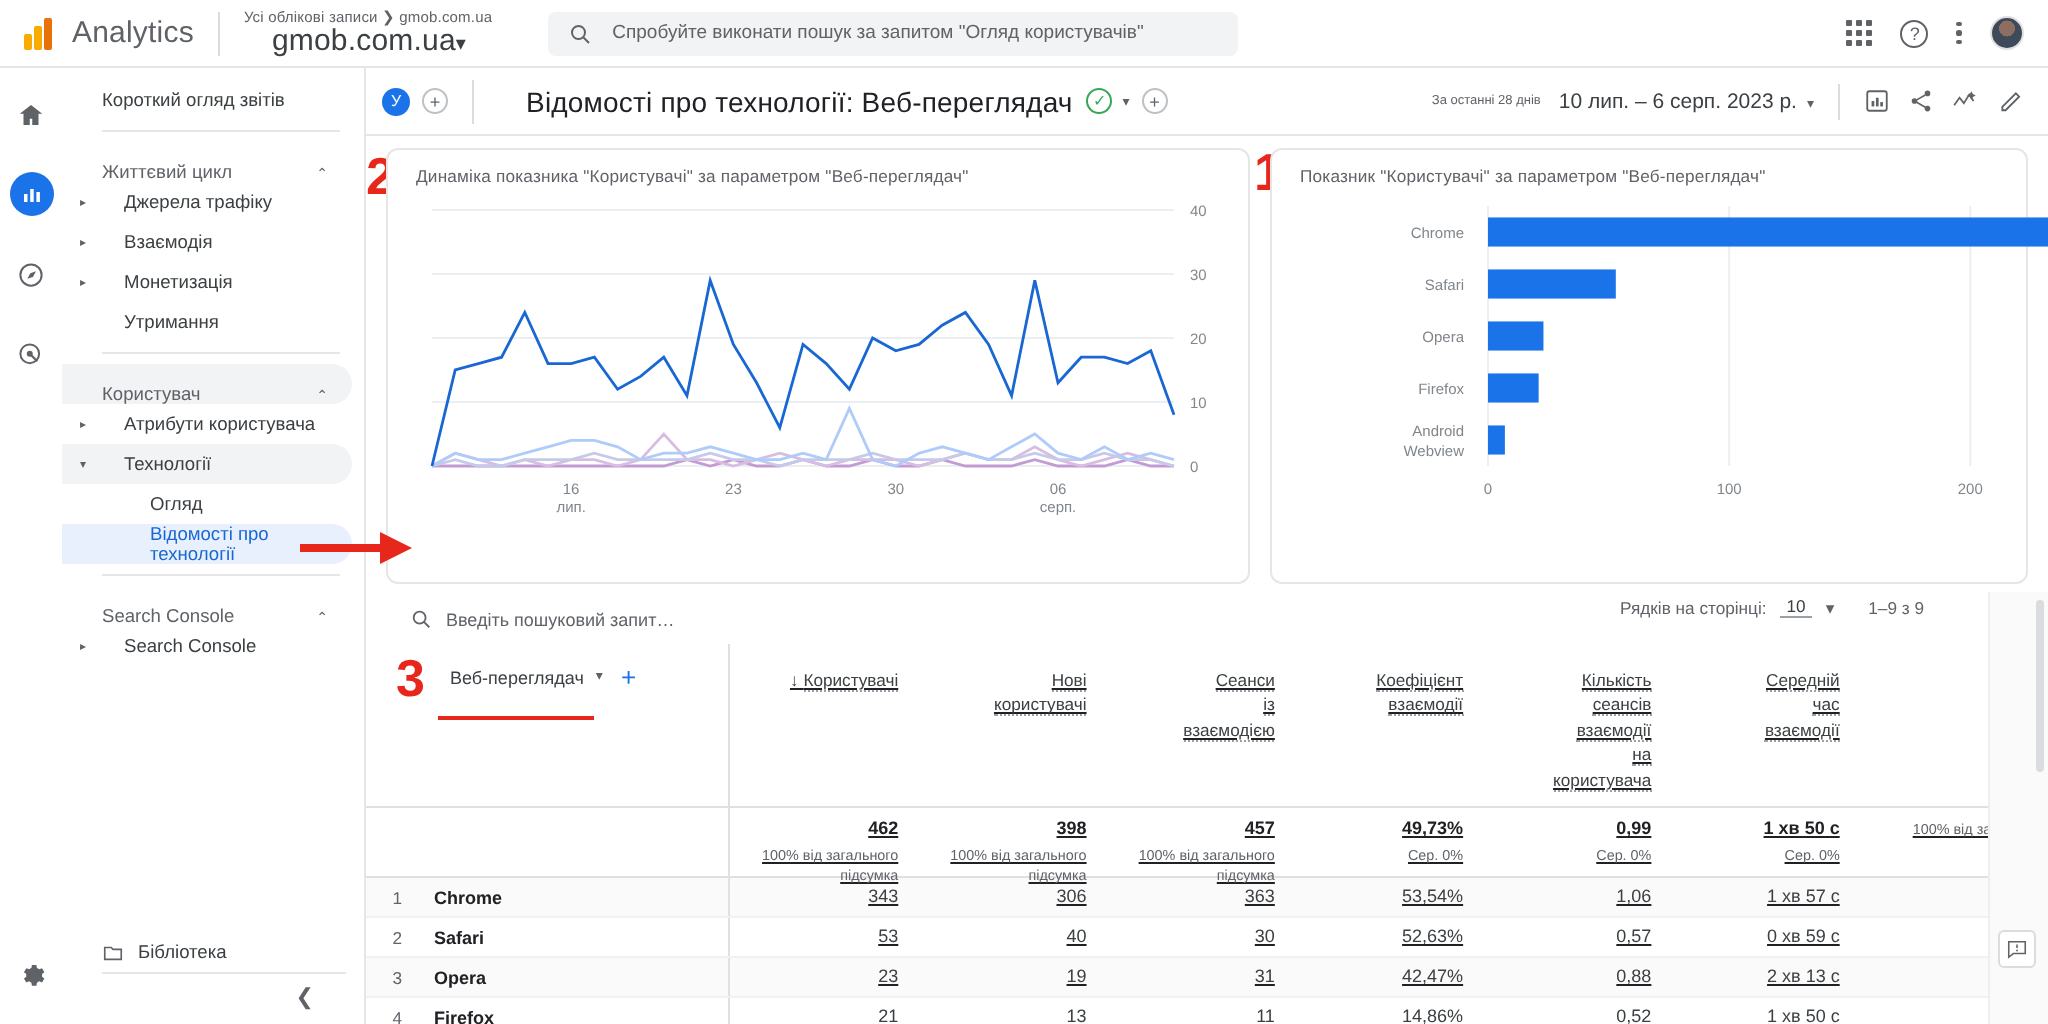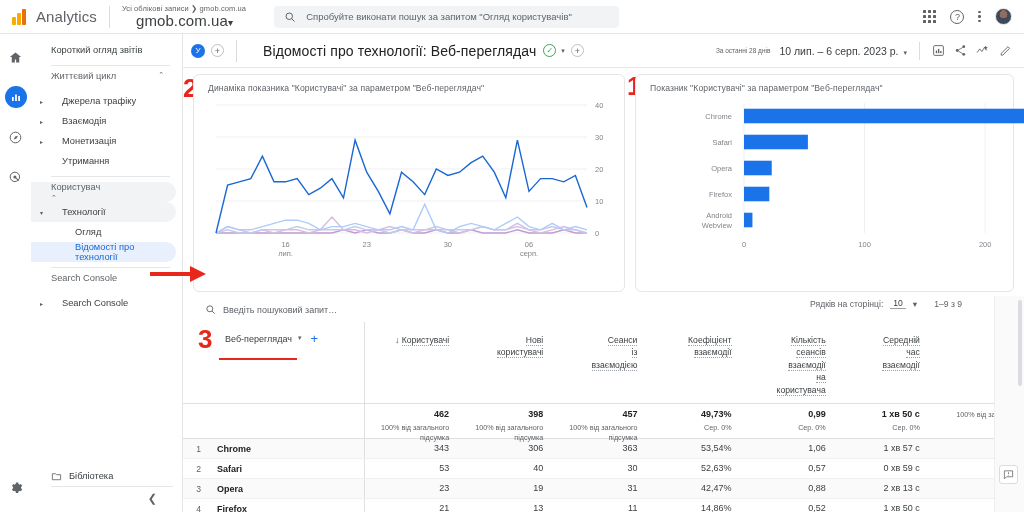--- a/index.html
+++ b/index.html
@@ -45,23 +45,23 @@
         display:flex;align-items:center;justify-content:center;}
   .rail svg{display:block;}
 
   
   .nav { position:absolute; left:31px; top:34px; width:152px; height:478px;
          border-right:1px solid #e6e6e6; background:#fff; padding-top:6px; }
   .nav-item { height:20px; display:flex; align-items:center; font-size:9.3px; color:#3c4043;
               padding-left:20px; border-radius:0 10px 10px 0; margin-right:6px; cursor:default; position:relative;}
   .nav-item.pad2 { padding-left:31px; }
   .nav-item.pad3 { padding-left:44px; }
-  .nav-group { height:20px; display:flex; align-items:flex-start; justify-content:space-between;
+  .nav-group { height:20px; display:flex; align-items:flex-end; justify-content:space-between;
                font-size:9.3px; color:#5f6368; padding:0 12px 0 20px; margin-right:6px; border-radius:0 10px 10px 0; }
-  .nav-group.grey { background:#f1f3f4;flex-direction:column; }
+  .nav-group.grey { background:#f1f3f4; }
   .nav-item.selected { background:#e8f0fe; color:#1967d2; }
   .nav-item.sel-grey { background:#f1f3f4; }
   .nav-sep { height:1px; background:#e6e6e6; margin:5px 12px 5px 20px; }
   .caret { font-size:6px; color:#5f6368; position:absolute; left:9px; }
   .chev { font-size:7px; color:#5f6368; }
   .nav-bottom { position:absolute; bottom:0; left:0; width:152px; }
   .folder-ico { margin-right:7px; }
   .collapse { height:24px; display:flex; align-items:center; justify-content:flex-end; padding-right:16px;
               color:#5f6368; font-size:11px; border-top:1px solid #e6e6e6; margin:0 10px 2px 20px;}
 
@@ -97,21 +97,21 @@
 
   
   .tbl { position:absolute; left:183px; top:296px; right:0; bottom:0; background:#fff; overflow:hidden;}
   .tsearch { display:flex; align-items:center; gap:7px; padding:8px 0 7px 22px; font-size:9px; color:#5f6368; }
   .thead { display:flex; border-bottom:1px solid #e0e0e0; height:82px; }
   .dimcell { width:182px; display:flex; align-items:flex-start; padding-top:12px; gap:6px;
              padding-left:42px; border-right:1px solid #e0e0e0; height:100%; }
   .dimcell .lbl { font-size:9px; color:#3c4043; }
   .dimcell .car { font-size:7px; color:#5f6368; }
   .dimcell .plus { color:#1a73e8; font-size:13px; line-height:9px; margin-left:3px;}
-  .mcols { flex:1; display:flex; }
+  .mcols { flex:1; display:flex;text-decoration:underline; }
   .mcol { flex:1; text-align:right; padding:12px 10px 0 4px; font-size:8.6px; color:#3c4043; line-height:1.45; }
   .mcol u { text-decoration:none; border-bottom:1px dotted #9aa0a6; }
   .srow { display:flex; height:35px; border-bottom:1px solid #e0e0e0;}
   .srow .dimcell { border-right:1px solid #e0e0e0; }
   .srow .mcol { padding-top:4px; text-align:right; font-size:9px; }
   .srow .big { font-weight:bold; color:#202124; }
   .srow .sub { font-size:7.2px; color:#5f6368; margin-top:2px; }
   .drow { display:flex; height:20px; align-items:stretch; border-bottom:1px solid #f1f1f1; }
   .drow.alt { background:#fafafa; }
   .drow .dimcell { border-right:1px solid #e0e0e0; padding:0 0 0 0; align-items:center; display:flex; }
@@ -232,20 +232,24 @@
       <span>Монетизація</span>
     </div>
     <div class="nav-item pad2">
       <span>Утримання</span>
     </div>
     <div class="nav-sep"></div>
 
     <div class="nav-group grey">
       <span>Користувач</span>
       <span class="chev">⌃</span>
+    </div>
+    <div class="nav-item pad2">
+      <span class="caret">▸</span>
+      <span>Атрибути користувача</span>
     </div>
     <div class="nav-item pad2 sel-grey">
       <span class="caret">▾</span>
       <span>Технології</span>
     </div>
     <div class="nav-item pad3">
       <span>Огляд</span>
     </div>
     <div class="nav-item pad3 selected">
       <span>Відомості про технології</span>

